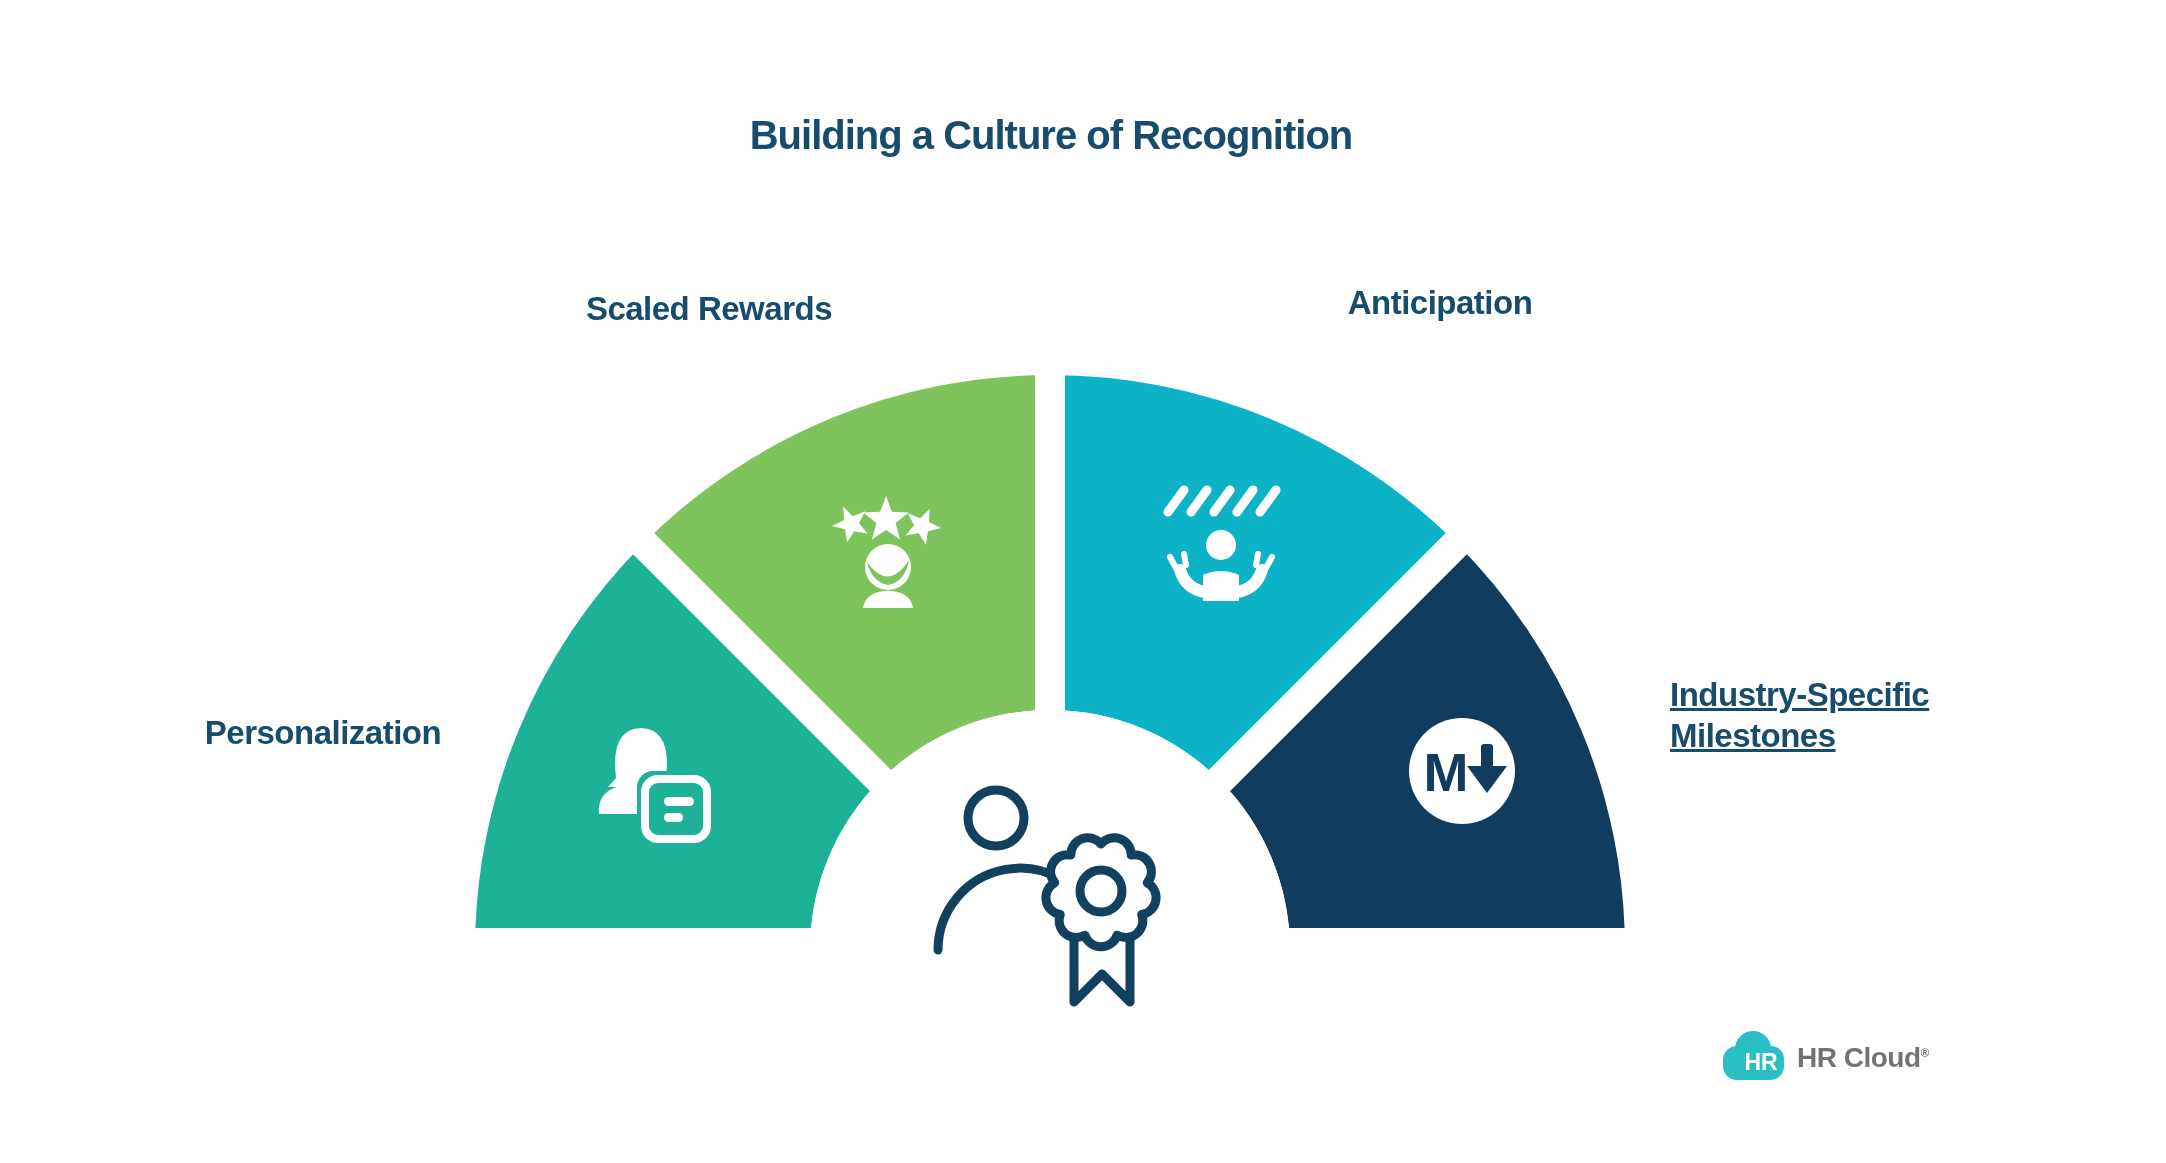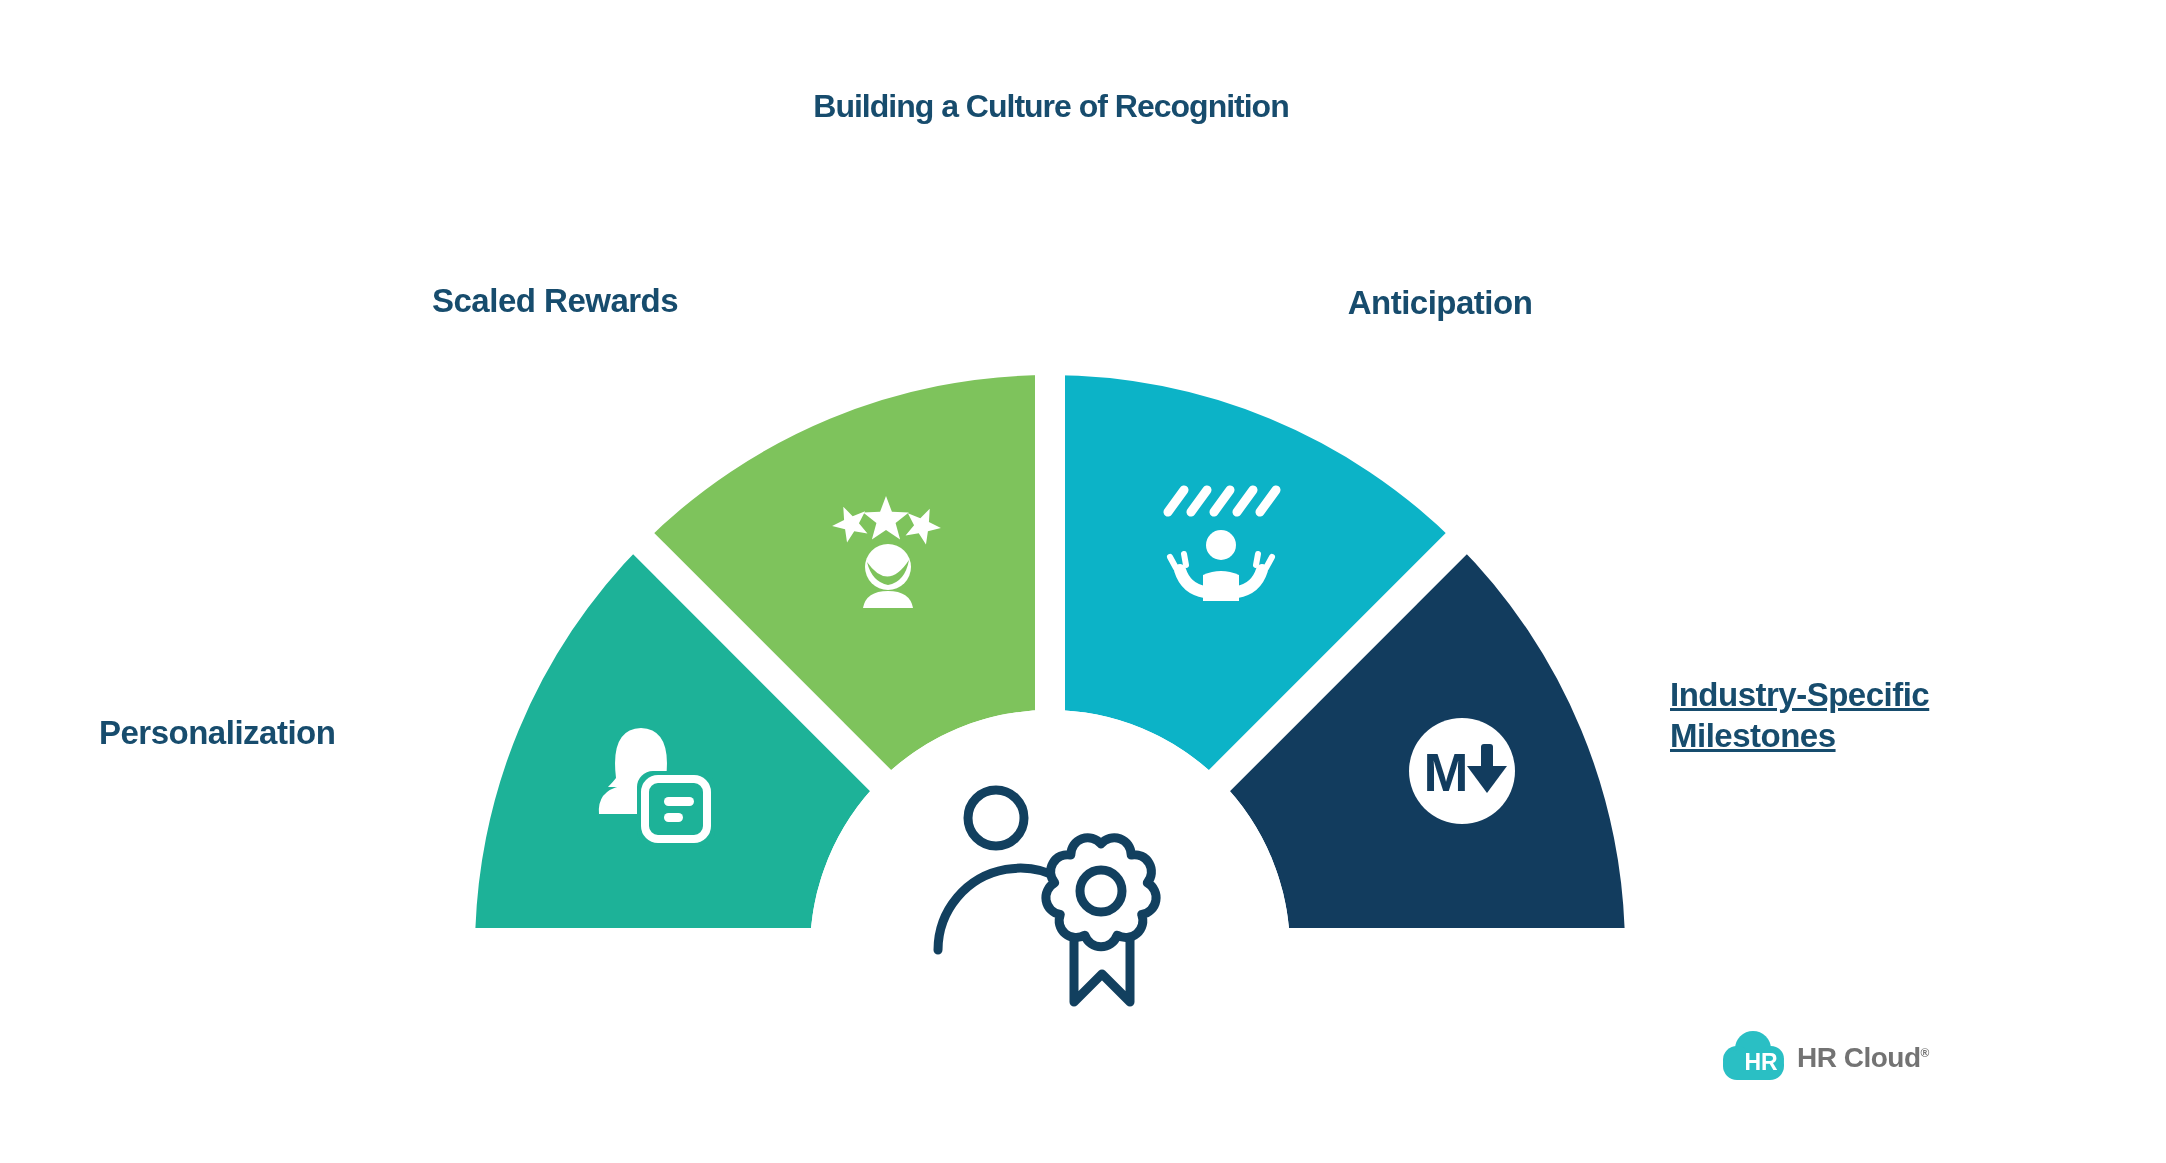--- a/index.html
+++ b/index.html
@@ -5,31 +5,31 @@
   html,body{margin:0;padding:0;background:#ffffff;}
   #canvas{
     position:relative;
     width:2166px;height:1163px;
     overflow:hidden;
     background:#ffffff;
     font-family:"Liberation Sans","DejaVu Sans",sans-serif;
   }
   #fan-svg{position:absolute;left:0;top:0;}
   .title{
-    position:absolute;left:551px;top:88px;width:1000px;
-    text-align:center;font-size:32px;font-weight:700;
+    position:absolute;left:551px;top:113px;width:1000px;
+    text-align:center;font-size:40px;font-weight:700;
     letter-spacing:-1px;color:#174C6D;
   }
   .seg-label{
     position:absolute;font-size:33px;font-weight:700;
     letter-spacing:-0.5px;color:#174C6D;line-height:1.25;
   }
-  .lbl-scaled{left:432px;top:280px;width:400px;text-align:left;}
+  .lbl-scaled{left:432px;top:288px;width:400px;text-align:right;}
   .lbl-anticipation{left:1240px;top:282px;width:400px;text-align:center;}
-  .lbl-personalization{left:99px;top:712px;width:430px;text-align:left;}
+  .lbl-personalization{left:108px;top:712px;width:430px;text-align:center;}
   .lbl-milestones{left:1670px;top:674px;width:330px;text-align:left;text-decoration:underline;}
   .hr-badge-text{
     position:absolute;left:1723px;top:1049px;width:76px;
     text-align:center;font-size:23px;font-weight:700;color:#ffffff;
   }
   .hr-name{
     position:absolute;left:1797px;top:1042px;
     font-size:28px;font-weight:700;color:#737373;letter-spacing:-0.5px;
   }
   .hr-name sup{font-size:12px;font-weight:700;}

